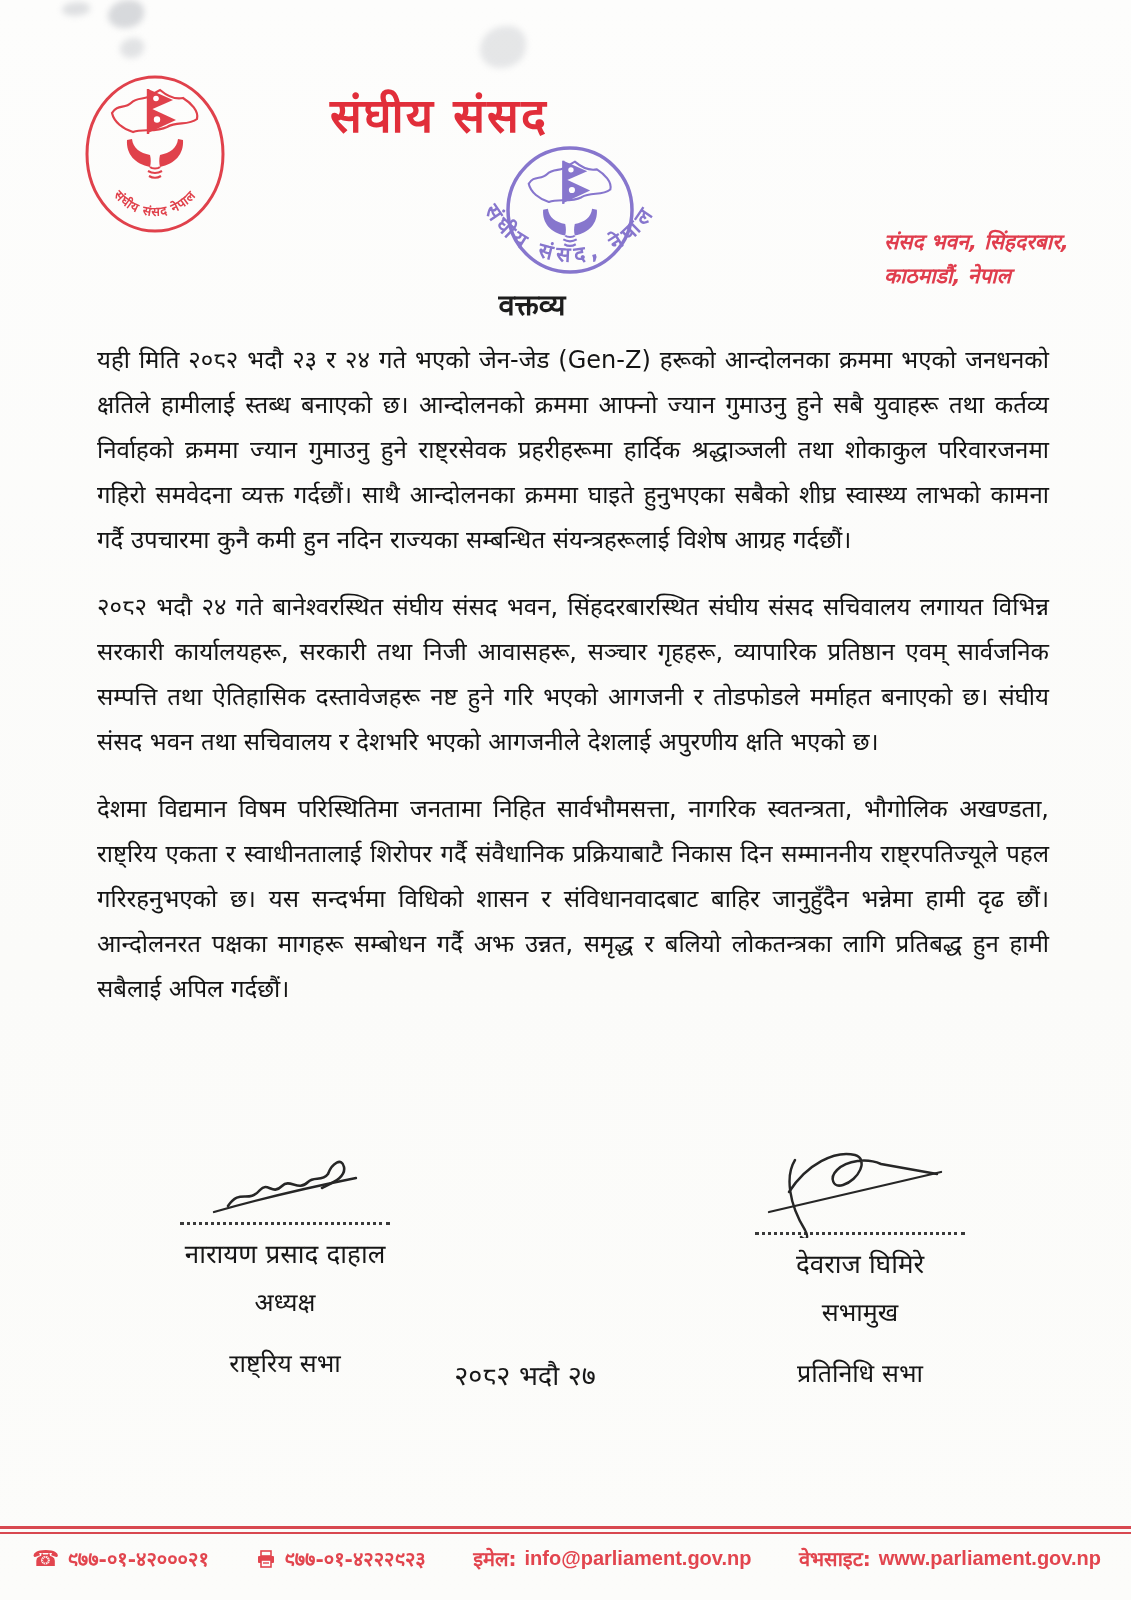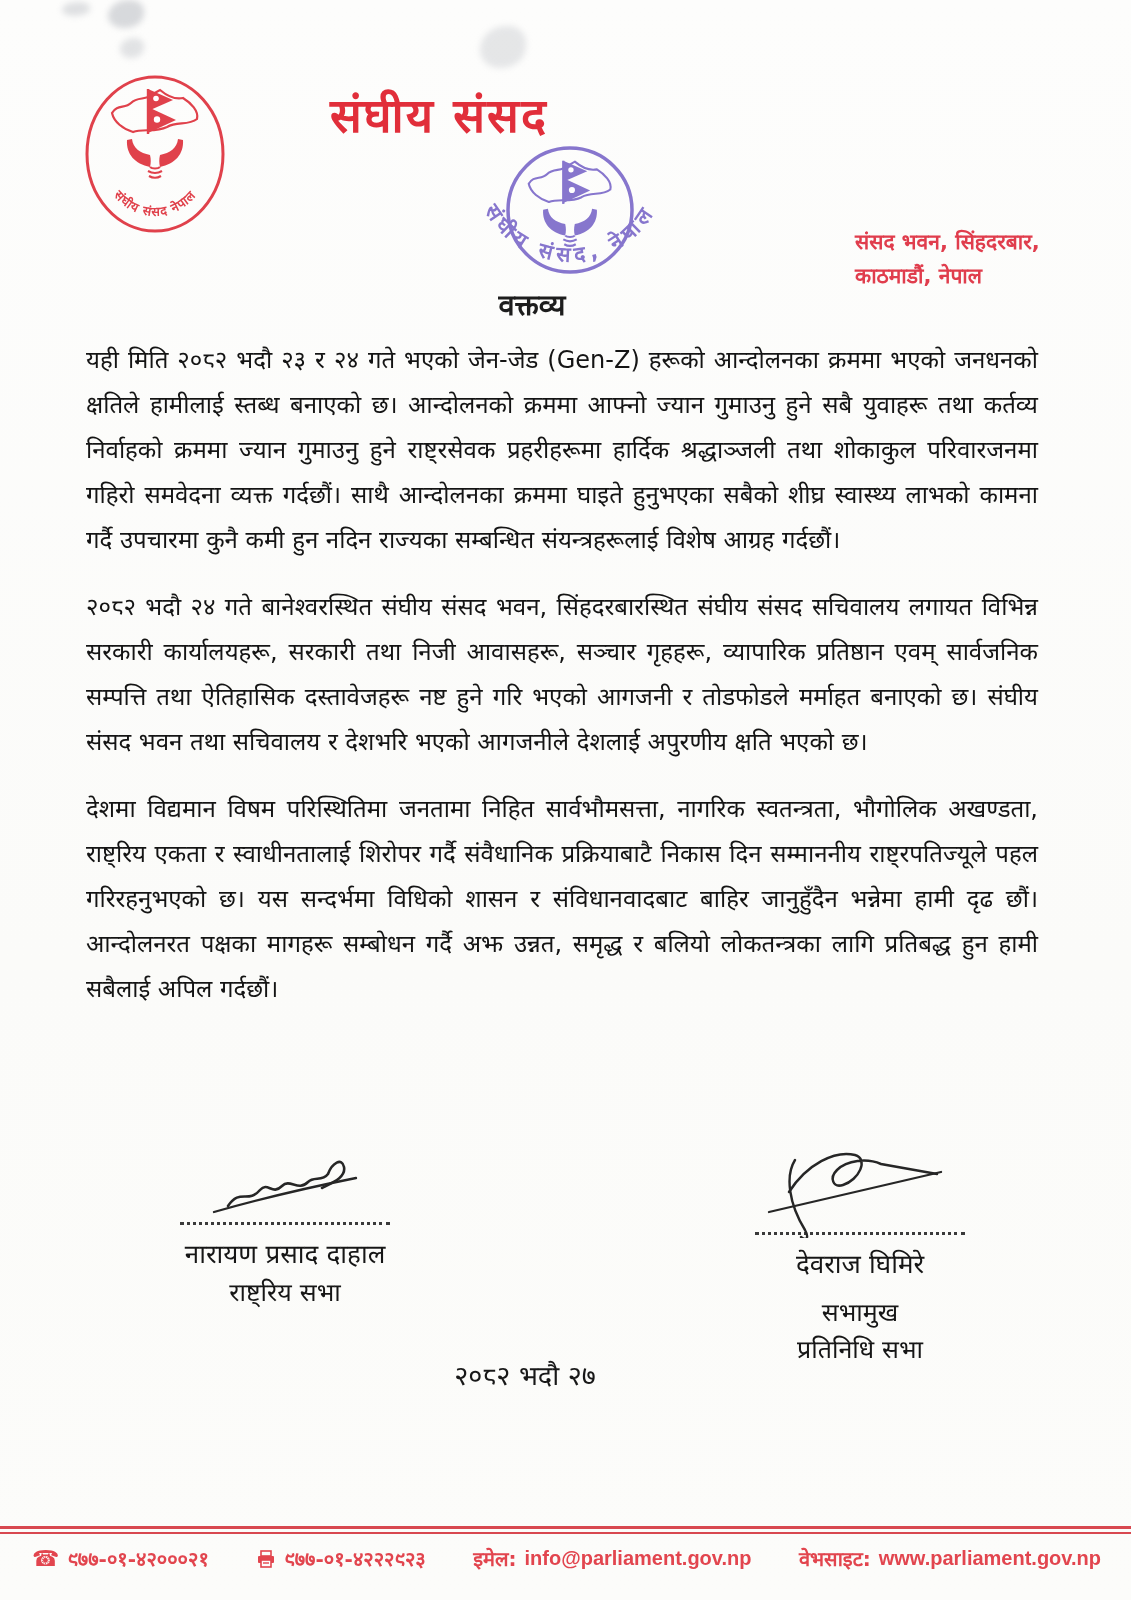--- a/index.html
+++ b/index.html
@@ -13,34 +13,34 @@
     color:#161616;
   }
   
   .smudge{position:absolute;background:#b9bcc2;filter:blur(3px);border-radius:60% 40% 55% 45%;}
   
   .logo{position:absolute;left:75px;top:70px;color:#e0414b;}
   .masthead{position:absolute;left:330px;top:92px;width:440px;}
   .org-title{font-size:47px;font-weight:bold;color:#e1ololo;}
   .org-title{color:#e12e3a;letter-spacing:2px;line-height:1;}
   .stamp{position:absolute;left:420px;top:138px;color:#7d6bca;opacity:.92;}
-  .address{position:absolute;left:855px;top:226px;color:#e03d4d;font-size:21px;font-weight:600;line-height:1.6;}
+  .address{position:absolute;left:884px;top:226px;color:#e03d4d;font-size:21px;font-weight:600;line-height:1.6;font-style:italic;}
   .doc-heading{position:absolute;left:0;top:284px;width:1064px;text-align:center;font-size:29px;font-weight:600;color:#1d1d1d;}
   
-  .body-text{position:absolute;left:86px;top:338px;width:952px;font-size:24px;line-height:45px;text-align:justify;color:#141414;}
+  .body-text{position:absolute;left:97px;top:338px;width:952px;font-size:24px;line-height:45px;text-align:justify;color:#141414;}
   .body-text p{margin:0 0 22px 0;}
   
   .sig-block{position:absolute;text-align:center;}
   .sig-left{left:140px;top:1150px;width:290px;}
   .sig-right{left:700px;top:1138px;width:320px;}
   .sig-scribble{display:block;margin:0 auto -6px auto;}
   .dotline{margin:0 auto;border-bottom:3px dotted #3a3a3a;width:210px;height:0;}
   .sig-name{font-size:26px;margin-top:10px;}
   .sig-role{font-size:25px;margin-top:13px;}
-  .sig-chamber{font-size:25px;margin-top:3px;}
+  .sig-chamber{font-size:25px;margin-top:27px;}
   .doc-date{position:absolute;left:0;top:1356px;width:1050px;text-align:center;font-size:27px;color:#181818;}
   
   .footer{position:absolute;left:0;top:1526px;width:1131px;}
   .footer-rule{height:3px;border-top:3px solid #d84850;border-bottom:2px solid #d84850;}
   .footer-items{display:flex;justify-content:space-between;align-items:center;padding:11px 30px 0 32px;color:#e2454e;font-weight:bold;font-size:20px;}
   .footer-item{display:flex;align-items:center;gap:8px;white-space:nowrap;}
   .glyph-icon{font-size:22px;line-height:1;}
   .latin{font-family:"Liberation Sans","DejaVu Sans",sans-serif;}
 </style>
 </head>
@@ -110,20 +110,21 @@
     <p>देशमा विद्यमान विषम परिस्थितिमा जनतामा निहित सार्वभौमसत्ता, नागरिक स्वतन्त्रता, भौगोलिक अखण्डता, राष्ट्रिय एकता र स्वाधीनतालाई शिरोपर गर्दै संवैधानिक प्रक्रियाबाटै निकास दिन सम्माननीय राष्ट्रपतिज्यूले पहल गरिरहनुभएको छ। यस सन्दर्भमा विधिको शासन र संविधानवादबाट बाहिर जानुहुँदैन भन्नेमा हामी दृढ छौं। आन्दोलनरत पक्षका मागहरू सम्बोधन गर्दै अझ उन्नत, समृद्ध र बलियो लोकतन्त्रका लागि प्रतिबद्ध हुन हामी सबैलाई अपिल गर्दछौं।</p>
   </div>
 
   <div class="sig-block sig-left">
     <svg class="sig-scribble" width="170" height="78" viewBox="0 0 170 78">
       <path d="M28,56 C40,38 48,54 60,40 C68,31 72,46 82,36 C90,28 98,42 108,32 C114,26 122,32 128,24 C132,13 142,7 144,17 C146,27 134,32 122,38" stroke="#262626" stroke-width="2.6" fill="none" stroke-linecap="round"></path>
       <path d="M14,62 C56,50 106,38 156,28" stroke="#262626" stroke-width="2.3" fill="none" stroke-linecap="round"></path>
     </svg>
     <div class="dotline"></div>
     <div class="sig-name">नारायण प्रसाद दाहाल</div>
+    <div class="sig-role">अध्यक्ष</div>
     <div class="sig-chamber">राष्ट्रिय सभा</div>
   </div>
 
   <div class="sig-block sig-right">
     <svg class="sig-scribble" width="210" height="100" viewBox="0 0 210 100">
       <path d="M40,22 C30,38 34,66 50,92 C54,99 52,104 46,99" stroke="#262626" stroke-width="2.4" fill="none" stroke-linecap="round"></path>
       <path d="M34,54 C52,26 80,12 100,17 C114,21 104,42 88,47 C78,50 74,40 82,32 C92,22 112,20 126,26 L182,36" stroke="#262626" stroke-width="2.5" fill="none" stroke-linecap="round"></path>
       <path d="M14,74 L186,34" stroke="#262626" stroke-width="2.3" fill="none" stroke-linecap="round"></path>
     </svg>
     <div class="dotline"></div>

